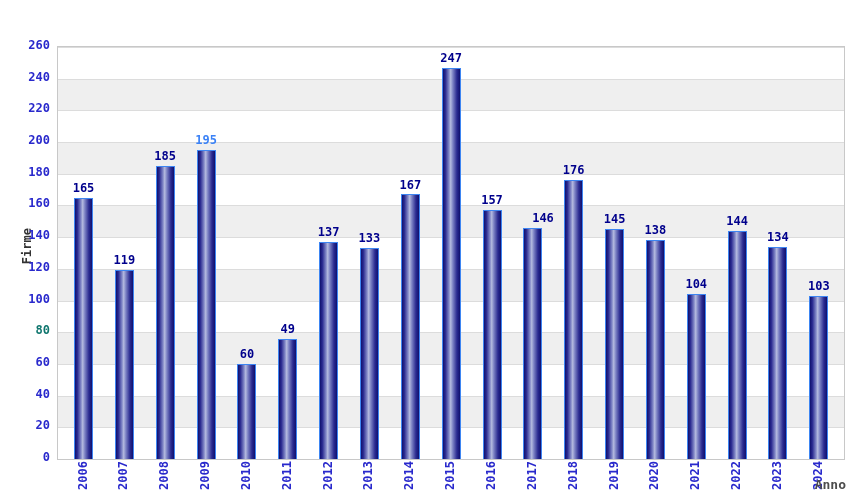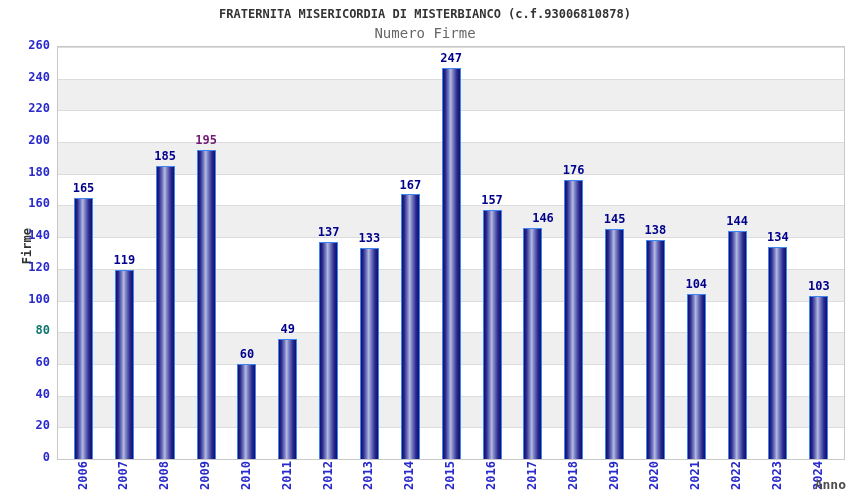--- a/index.html
+++ b/index.html
@@ -127,22 +127,20 @@
     left: 57px;
     top: 461px;
     width: 786px;
     height: 38px;
   }
 </style>
 </head>
 <body>
 
 <div class="chart-wrap">
-  <div class="chart-title">FRATERNITA MISERICORDIA DI MISTERBIANCO (c.f.93006810878)</div>
-  <div class="chart-subtitle">Numero Firme</div>
 
   <div class="y-axis-title">Firme</div>
 
   <div class="yticks-layer" id="yticks">
       <div class="ytick" style="top: 404px; color: rgb(41, 41, 204);">0</div>
       <div class="ytick" style="top: 372.308px; color: rgb(41, 41, 204);">20</div>
       <div class="ytick" style="top: 340.615px; color: rgb(41, 41, 204);">40</div>
       <div class="ytick" style="top: 308.923px; color: rgb(41, 41, 204);">60</div>
       <div class="ytick" style="top: 277.231px; color: #0f766e;">80</div>
       <div class="ytick" style="top: 245.538px; color: rgb(41, 41, 204);">100</div>
@@ -183,21 +181,21 @@
       <div class="gridline" style="background: rgb(220, 220, 220); top: 63.3846px;"></div>
       <div class="gridline" style="background: rgb(220, 220, 220); top: 31.6923px;"></div>
       <div class="gridline" style="background: rgb(220, 220, 220); top: 0px;"></div>
       <div class="bar" style="left: 16px; width: 19px; height: 261.462px; background: linear-gradient(90deg, rgb(16, 16, 110) 0%, rgb(42, 42, 144) 14%, rgb(124, 130, 196) 34%, rgb(180, 186, 223) 45%, rgb(124, 130, 196) 58%, rgb(42, 42, 144) 82%, rgb(16, 16, 110) 100%); border-color: rgb(61, 133, 242);"></div>
       <div class="bar-value" style="left: -4.5px; bottom: 264.462px; color: rgb(0, 0, 140);">165</div>
       <div class="bar" style="left: 56.85px; width: 19px; height: 188.569px; background: linear-gradient(90deg, rgb(16, 16, 110) 0%, rgb(42, 42, 144) 14%, rgb(124, 130, 196) 34%, rgb(180, 186, 223) 45%, rgb(124, 130, 196) 58%, rgb(42, 42, 144) 82%, rgb(16, 16, 110) 100%); border-color: rgb(61, 133, 242);"></div>
       <div class="bar-value" style="left: 36.35px; bottom: 191.569px; color: rgb(0, 0, 140);">119</div>
       <div class="bar" style="left: 97.7px; width: 19px; height: 293.154px; background: linear-gradient(90deg, rgb(16, 16, 110) 0%, rgb(42, 42, 144) 14%, rgb(124, 130, 196) 34%, rgb(180, 186, 223) 45%, rgb(124, 130, 196) 58%, rgb(42, 42, 144) 82%, rgb(16, 16, 110) 100%); border-color: rgb(61, 133, 242);"></div>
       <div class="bar-value" style="left: 77.2px; bottom: 296.154px; color: rgb(0, 0, 140);">185</div>
       <div class="bar" style="left: 138.55px; width: 19px; height: 309px; background: linear-gradient(90deg, rgb(16, 16, 110) 0%, rgb(42, 42, 144) 14%, rgb(124, 130, 196) 34%, rgb(180, 186, 223) 45%, rgb(124, 130, 196) 58%, rgb(42, 42, 144) 82%, rgb(16, 16, 110) 100%); border-color: rgb(61, 133, 242);"></div>
-      <div class="bar-value" style="left: 118.05px; bottom: 312px; color: #701a75;">195</div>
+      <div class="bar-value" style="left: 118.05px; bottom: 312px; color: #3b82f6;">195</div>
       <div class="bar" style="left: 179.4px; width: 19px; height: 95.0769px; background: linear-gradient(90deg, rgb(16, 16, 110) 0%, rgb(42, 42, 144) 14%, rgb(124, 130, 196) 34%, rgb(180, 186, 223) 45%, rgb(124, 130, 196) 58%, rgb(42, 42, 144) 82%, rgb(16, 16, 110) 100%); border-color: rgb(61, 133, 242);"></div>
       <div class="bar-value" style="left: 158.9px; bottom: 98.0769px; color: rgb(0, 0, 140);">60</div>
       <div class="bar" style="left: 220.25px; width: 19px; height: 120.431px; background: linear-gradient(90deg, rgb(16, 16, 110) 0%, rgb(42, 42, 144) 14%, rgb(124, 130, 196) 34%, rgb(180, 186, 223) 45%, rgb(124, 130, 196) 58%, rgb(42, 42, 144) 82%, rgb(16, 16, 110) 100%); border-color: rgb(61, 133, 242);"></div>
       <div class="bar-value" style="left: 199.75px; bottom: 123.431px; color: rgb(0, 0, 140);">49</div>
       <div class="bar" style="left: 261.1px; width: 19px; height: 217.092px; background: linear-gradient(90deg, rgb(16, 16, 110) 0%, rgb(42, 42, 144) 14%, rgb(124, 130, 196) 34%, rgb(180, 186, 223) 45%, rgb(124, 130, 196) 58%, rgb(42, 42, 144) 82%, rgb(16, 16, 110) 100%); border-color: rgb(61, 133, 242);"></div>
       <div class="bar-value" style="left: 240.6px; bottom: 220.092px; color: rgb(0, 0, 140);">137</div>
       <div class="bar" style="left: 301.95px; width: 19px; height: 210.754px; background: linear-gradient(90deg, rgb(16, 16, 110) 0%, rgb(42, 42, 144) 14%, rgb(124, 130, 196) 34%, rgb(180, 186, 223) 45%, rgb(124, 130, 196) 58%, rgb(42, 42, 144) 82%, rgb(16, 16, 110) 100%); border-color: rgb(61, 133, 242);"></div>
       <div class="bar-value" style="left: 281.45px; bottom: 213.754px; color: rgb(0, 0, 140); margin-top: 20px;">133</div>
       <div class="bar" style="left: 342.8px; width: 19px; height: 264.631px; background: linear-gradient(90deg, rgb(16, 16, 110) 0%, rgb(42, 42, 144) 14%, rgb(124, 130, 196) 34%, rgb(180, 186, 223) 45%, rgb(124, 130, 196) 58%, rgb(42, 42, 144) 82%, rgb(16, 16, 110) 100%); border-color: rgb(61, 133, 242);"></div>
       <div class="bar-value" style="left: 322.3px; bottom: 267px; color: rgb(0, 0, 140);">167</div>

